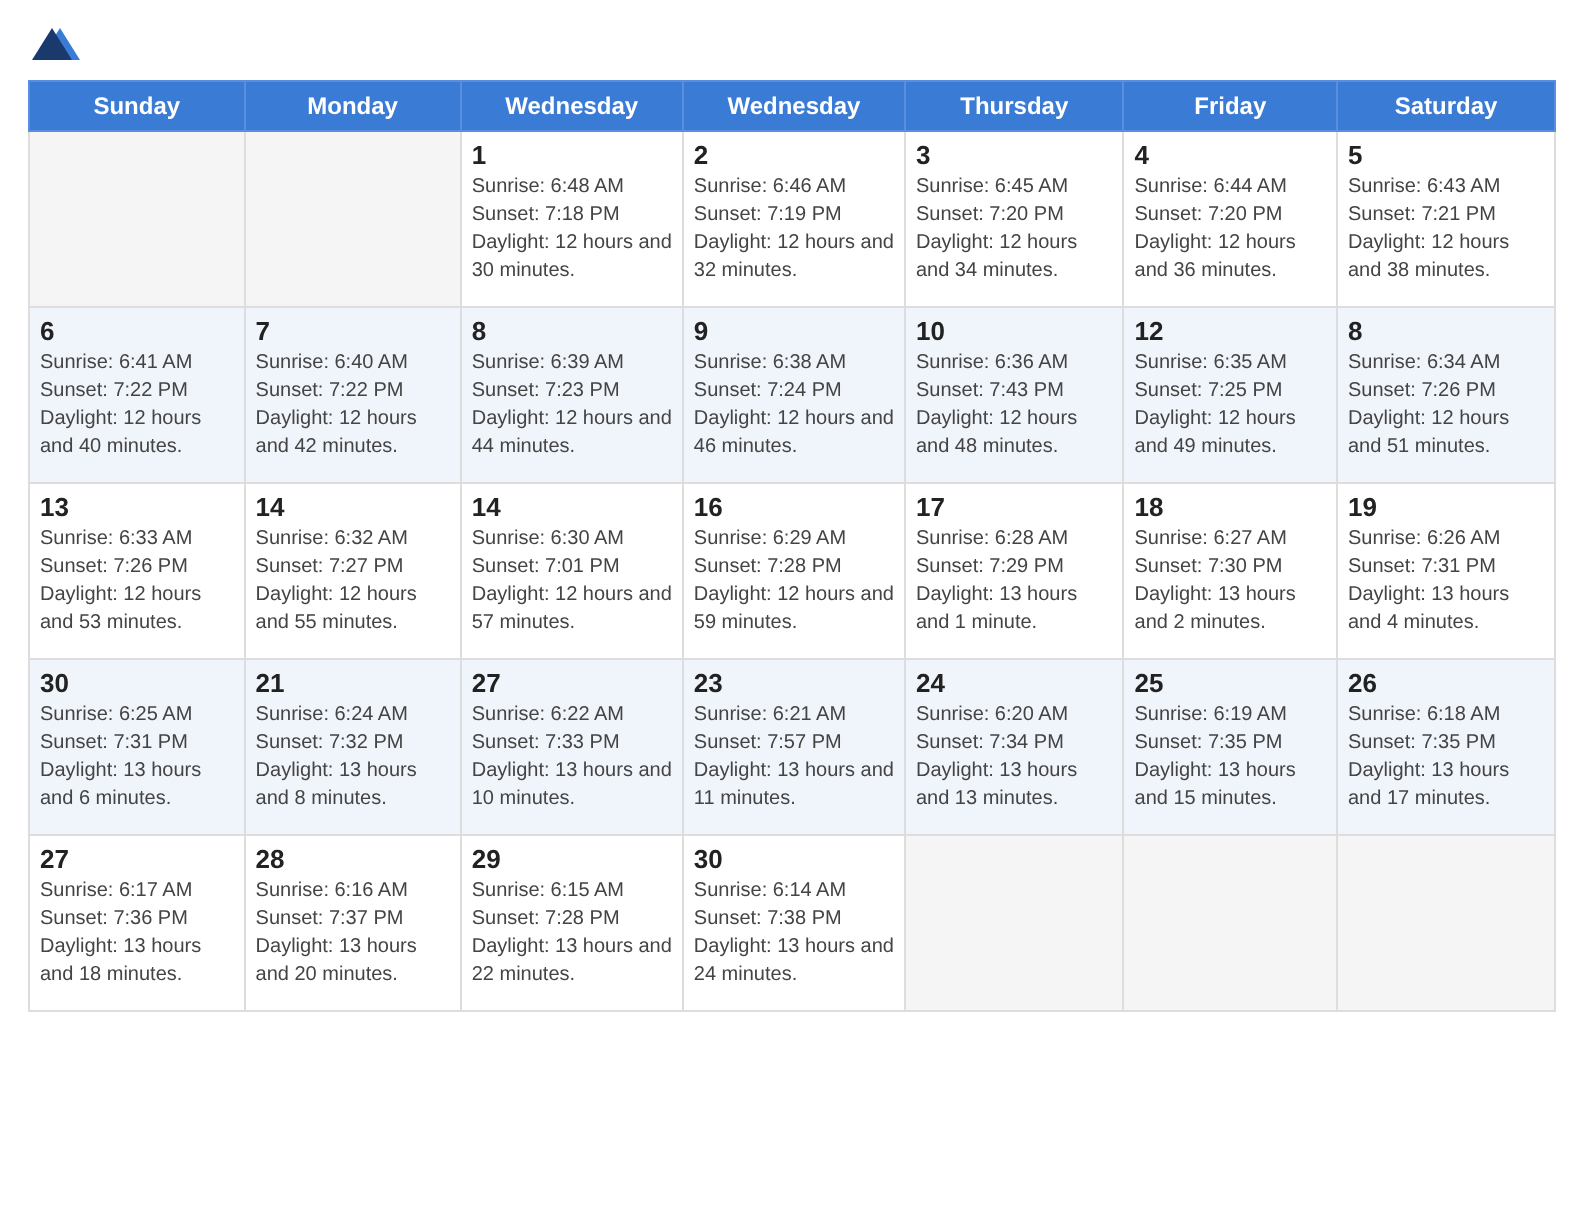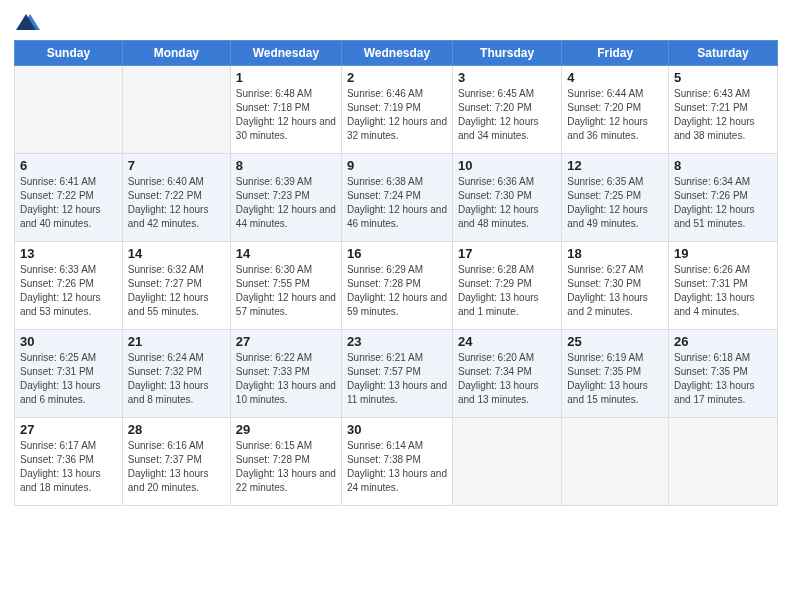--- a/index.html
+++ b/index.html
@@ -195,21 +195,21 @@
           </td>
           <td>
             <span class="day-number">9</span>
             <div class="day-info">Sunrise: 6:38 AM
 Sunset: 7:24 PM
 Daylight: 12 hours and 46 minutes.</div>
           </td>
           <td>
             <span class="day-number">10</span>
             <div class="day-info">Sunrise: 6:36 AM
-Sunset: 7:30 PM
+Sunset: 7:43 PM
 Daylight: 12 hours and 48 minutes.</div>
           </td>
           <td>
             <span class="day-number">12</span>
             <div class="day-info">Sunrise: 6:35 AM
 Sunset: 7:25 PM
 Daylight: 12 hours and 49 minutes.</div>
           </td>
           <td>
             <span class="day-number">8</span>
@@ -227,21 +227,21 @@
           </td>
           <td>
             <span class="day-number">14</span>
             <div class="day-info">Sunrise: 6:32 AM
 Sunset: 7:27 PM
 Daylight: 12 hours and 55 minutes.</div>
           </td>
           <td>
             <span class="day-number">14</span>
             <div class="day-info">Sunrise: 6:30 AM
-Sunset: 7:55 PM
+Sunset: 7:01 PM
 Daylight: 12 hours and 57 minutes.</div>
           </td>
           <td>
             <span class="day-number">16</span>
             <div class="day-info">Sunrise: 6:29 AM
 Sunset: 7:28 PM
 Daylight: 12 hours and 59 minutes.</div>
           </td>
           <td>
             <span class="day-number">17</span>

